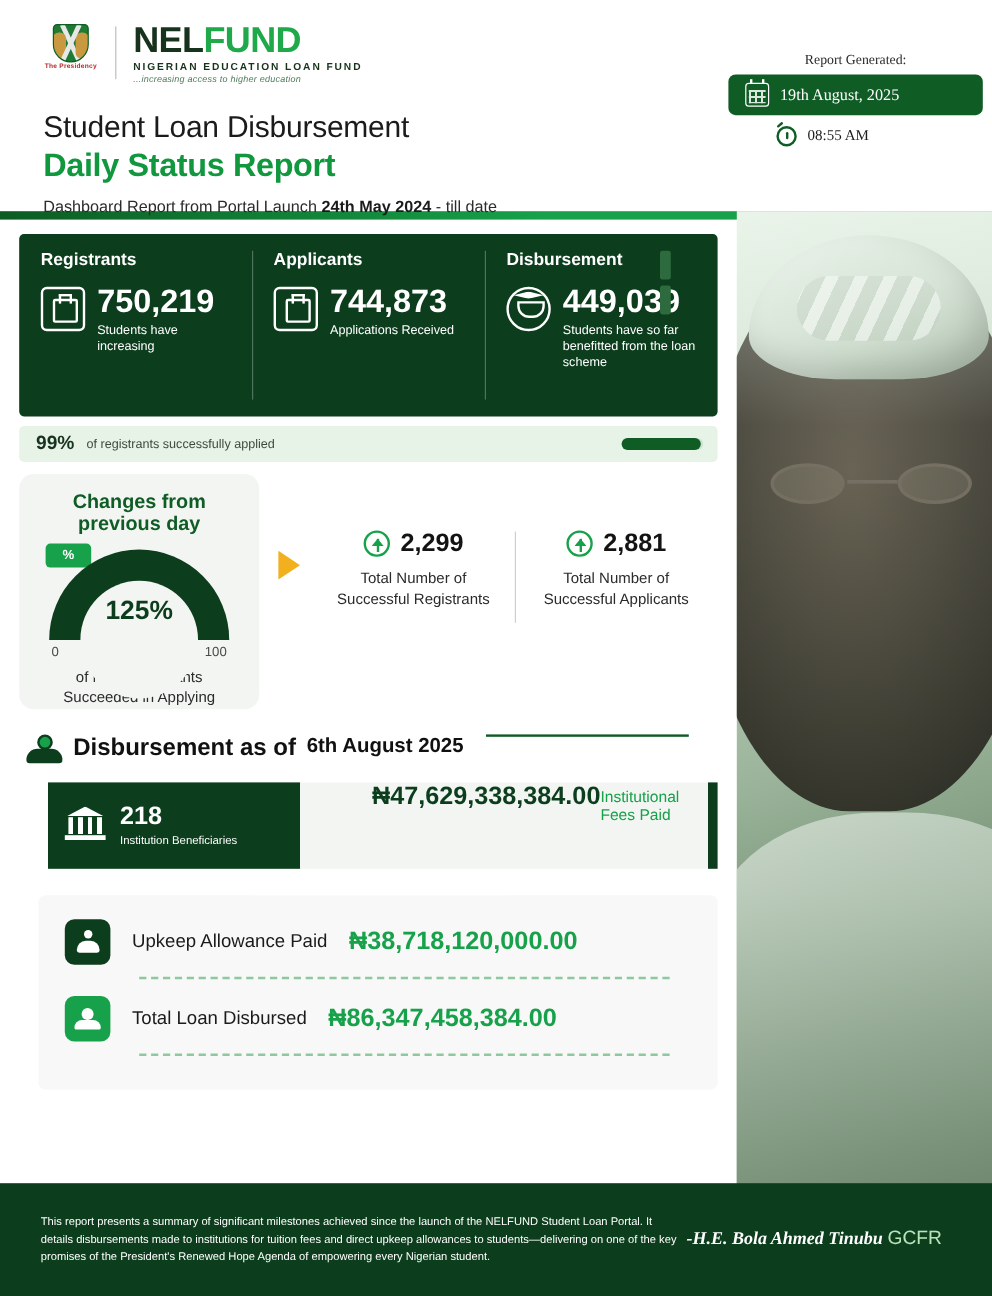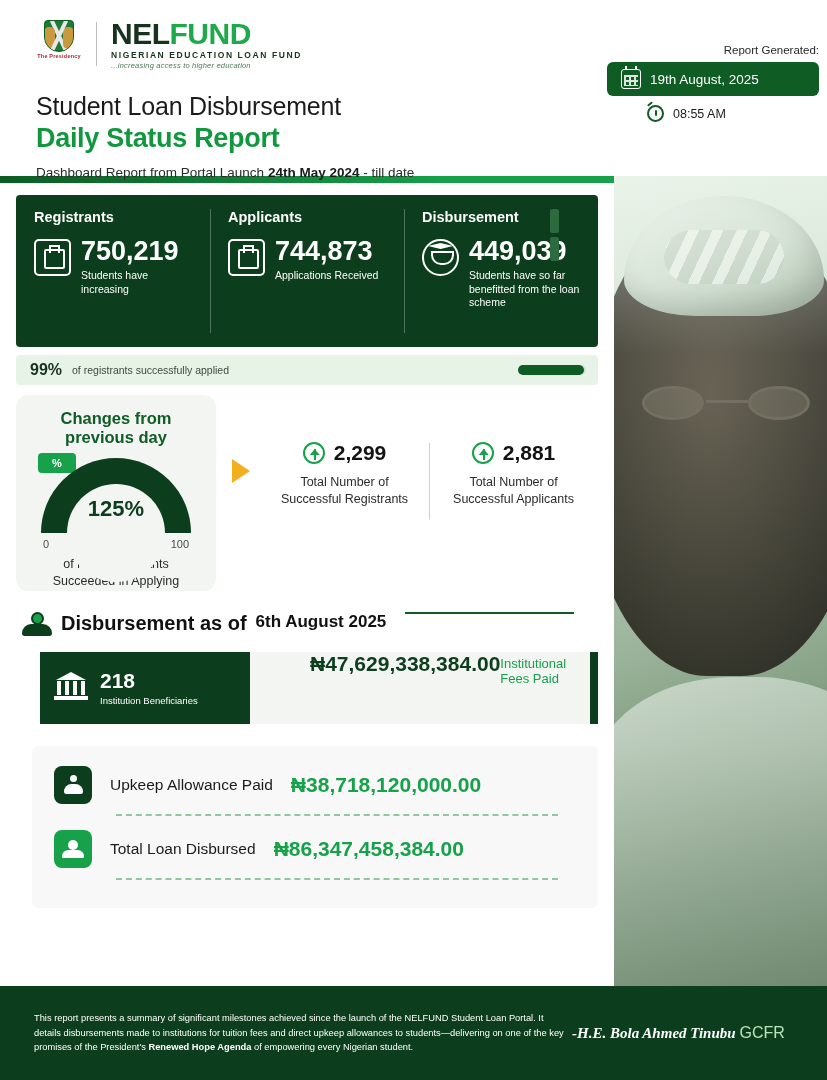--- a/index.html
+++ b/index.html
@@ -41,21 +41,21 @@
   .brand .nel .green { color: #1fa94a; }
   .brand .sub1 { font-size: 8.5px; font-weight: 700; color: #17321d; letter-spacing: 1.6px; margin-top: 2px; }
   .brand .sub2 { font-size: 7.5px; font-style: italic; color: #4d7a58; margin-top: 2px; letter-spacing: .2px;}
 
   .title1 { font-size: 25px; color: #1b1b1b; margin-top: 22px; font-weight: 400; letter-spacing: -0.2px;}
   .title2 { font-size: 27px; color: #11973e; font-weight: 800; margin-top: 2px; letter-spacing: -0.3px;}
   .title3 { font-size: 13.5px; color: #2b2b2b; margin-top: 11px; }
   .title3 b { font-weight: 800; color:#1b1b1b; }
 
   
-  .report-gen { position: absolute; right: 8px; top: 44px; width: 212px; text-align: right; }
+  .report-gen { position: absolute; right: 8px; top: 44px; width: 212px; text-align: center; font-family: Liberation Serif, serif; }
   .report-gen .lbl { font-size: 11.5px; color: #2a2a2a; margin-bottom: 6px; }
   .gen-pill {
     background: #0f5c25; color: #fff; border-radius: 6px;
     height: 34px; display: flex; align-items: center; gap: 9px;
     padding: 0 14px; font-size: 13.5px; font-weight: 500;
   }
   .cal-icon { width: 20px; height: 20px; border: 1.8px solid #fff; border-radius: 3px; position: relative; flex: none;}
   .cal-icon:before { content:""; position:absolute; top:-4px; left:3px; width:2px; height:4px; background:#fff;}
   .cal-icon:after { content:""; position:absolute; top:-4px; right:3px; width:2px; height:4px; background:#fff;}
   .cal-grid { position:absolute; top:5px; left:2px; right:2px; bottom:2px;
@@ -231,21 +231,21 @@
   .drow .nm { font-size: 15.5px; color: #1b1b1b; flex: none; }
   .drow .vl { font-size: 21px; font-weight: 800; color: #17a14a; }
   .dash { border-top: 2px dashed #8fc79f; margin: 6px 0 10px 62px; width: 442px;}
 
   
   .footer {
     position: absolute; left: 0; bottom: 0; width: 827px; height: 94px;
     background: #0c3d1c; color: #fff; display: flex; align-items: center; padding: 0 34px;
   }
   .footer .txt { width: 530px; font-size: 9.3px; line-height: 1.55; }
-  .footer .txt b { font-weight: 700; margin-top: 48px; }
+  .footer .txt b { font-weight: 400; margin-top: 48px; }
   .footer .sig { flex: 1; text-align: center; }
   .footer .sig .name { font-size: 15px; font-style: italic; font-family: "Liberation Serif", serif; font-weight: 700;}
   .footer .sig .gcfr { font-size: 16px; color: #b9e3b9; margin-left: 4px; }
 </style>
 </head>
 <body>
 
 <div class="page">
 
   <div class="header">

